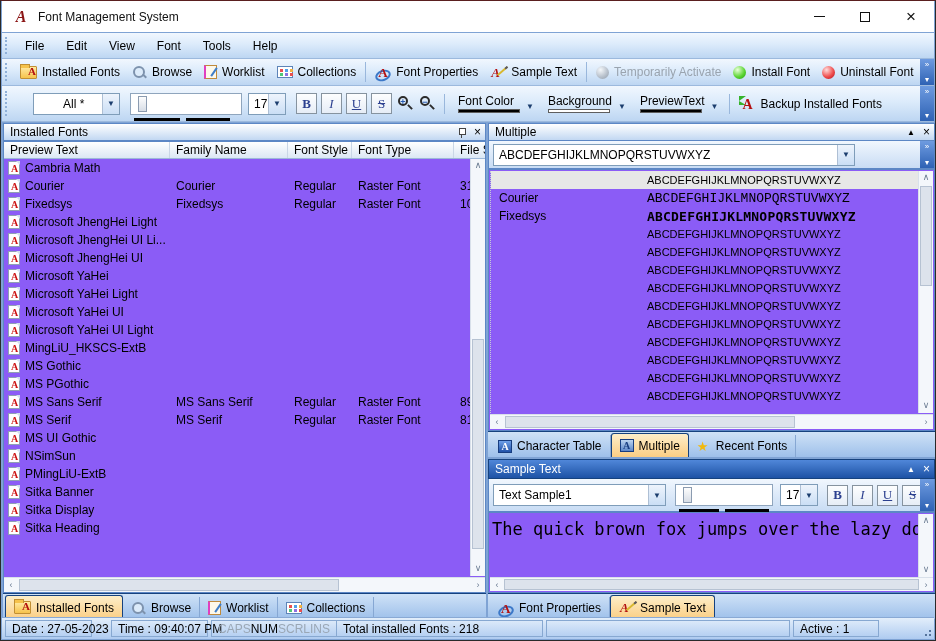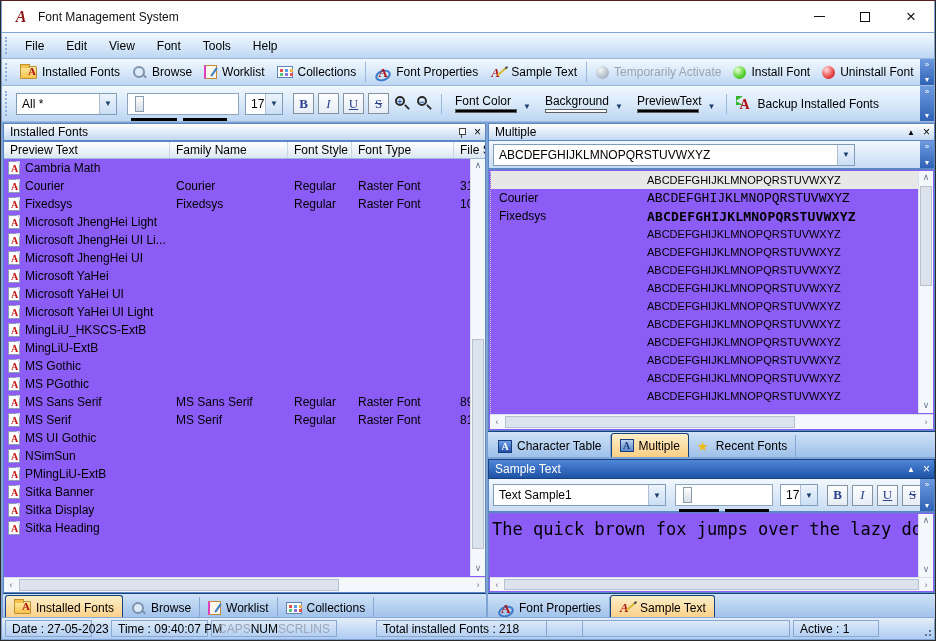--- a/index.html
+++ b/index.html
@@ -219,21 +219,21 @@
         <span>Uninstall Font</span>
       </span>
     <span class="chevstrip">
         <span>»</span>
         <span>▾</span>
       </span>
   </div>
 
   <div class="bar toolbar2">
     <span class="grip"></span>
-    <span class="combo" style="width:101px;margin-left:2px;">
+    <span class="combo" style="width:87px;margin-left:19px;padding-left:24px;">
       <span class="cval">All *</span>
       <span class="carr">▼</span>
     </span>
     <span style="position:relative;margin-left:10px;">
       <span class="slider" style="display:block;width:112px;">
           <span class="sthumb"></span>
         </span>
       <span class="smark" style="left:4px; top:25px; width:46px; position:absolute;"></span>
       <span class="smark" style="left:56px; top:25px; width:44px; position:absolute;"></span>
     </span>
@@ -363,20 +363,30 @@
               <span>Microsoft YaHei</span>
             </div>
             <div class="c"></div>
             <div class="c"></div>
             <div class="c"></div>
             <div class="c"></div>
           </div>
           <div class="ift-row">
             <div class="c c1">
               <span class="ic doc-ic"></span>
+              <span>Microsoft YaHei Light</span>
+            </div>
+            <div class="c"></div>
+            <div class="c"></div>
+            <div class="c"></div>
+            <div class="c"></div>
+          </div>
+          <div class="ift-row">
+            <div class="c c1">
+              <span class="ic doc-ic"></span>
               <span>Microsoft YaHei UI</span>
             </div>
             <div class="c"></div>
             <div class="c"></div>
             <div class="c"></div>
             <div class="c"></div>
           </div>
           <div class="ift-row">
             <div class="c c1">
               <span class="ic doc-ic"></span>
@@ -384,30 +394,20 @@
             </div>
             <div class="c"></div>
             <div class="c"></div>
             <div class="c"></div>
             <div class="c"></div>
           </div>
           <div class="ift-row">
             <div class="c c1">
               <span class="ic doc-ic"></span>
               <span>MingLiU_HKSCS-ExtB</span>
-            </div>
-            <div class="c"></div>
-            <div class="c"></div>
-            <div class="c"></div>
-            <div class="c"></div>
-          </div>
-          <div class="ift-row">
-            <div class="c c1">
-              <span class="ic doc-ic"></span>
-              <span>MingLiU-ExtB</span>
             </div>
             <div class="c"></div>
             <div class="c"></div>
             <div class="c"></div>
             <div class="c"></div>
           </div>
           <div class="ift-row">
             <div class="c c1">
               <span class="ic doc-ic"></span>
               <span>MS Gothic</span>
@@ -695,19 +695,19 @@
 
   <div class="statusbar">
     <span class="seg" style="left:3px; width:87px;">Date : 27-05-2023</span>
     <span class="seg" style="left:109px; width:97px;">Time : 09:40:07 PM</span>
     <span class="seg keys" style="left:209px; width:126px;">
       <span class="key-off">CAPS</span>
       <span>NUM</span>
       <span class="key-off">SCRL</span>
       <span class="key-off">INS</span>
     </span>
-    <span class="seg" style="left:334px; width:207px;margin-left:40px;">Total installed Fonts : 218</span>
+    <span class="seg" style="left:334px; width:207px;">Total installed Fonts : 218</span>
     <span class="seg" style="left:544px; width:244px;"></span>
     <span class="seg" style="left:791px; width:86px;">Active : 1</span>
     <span class="gripdots"></span>
   </div>
 
 </div>
 
 </body></html>

